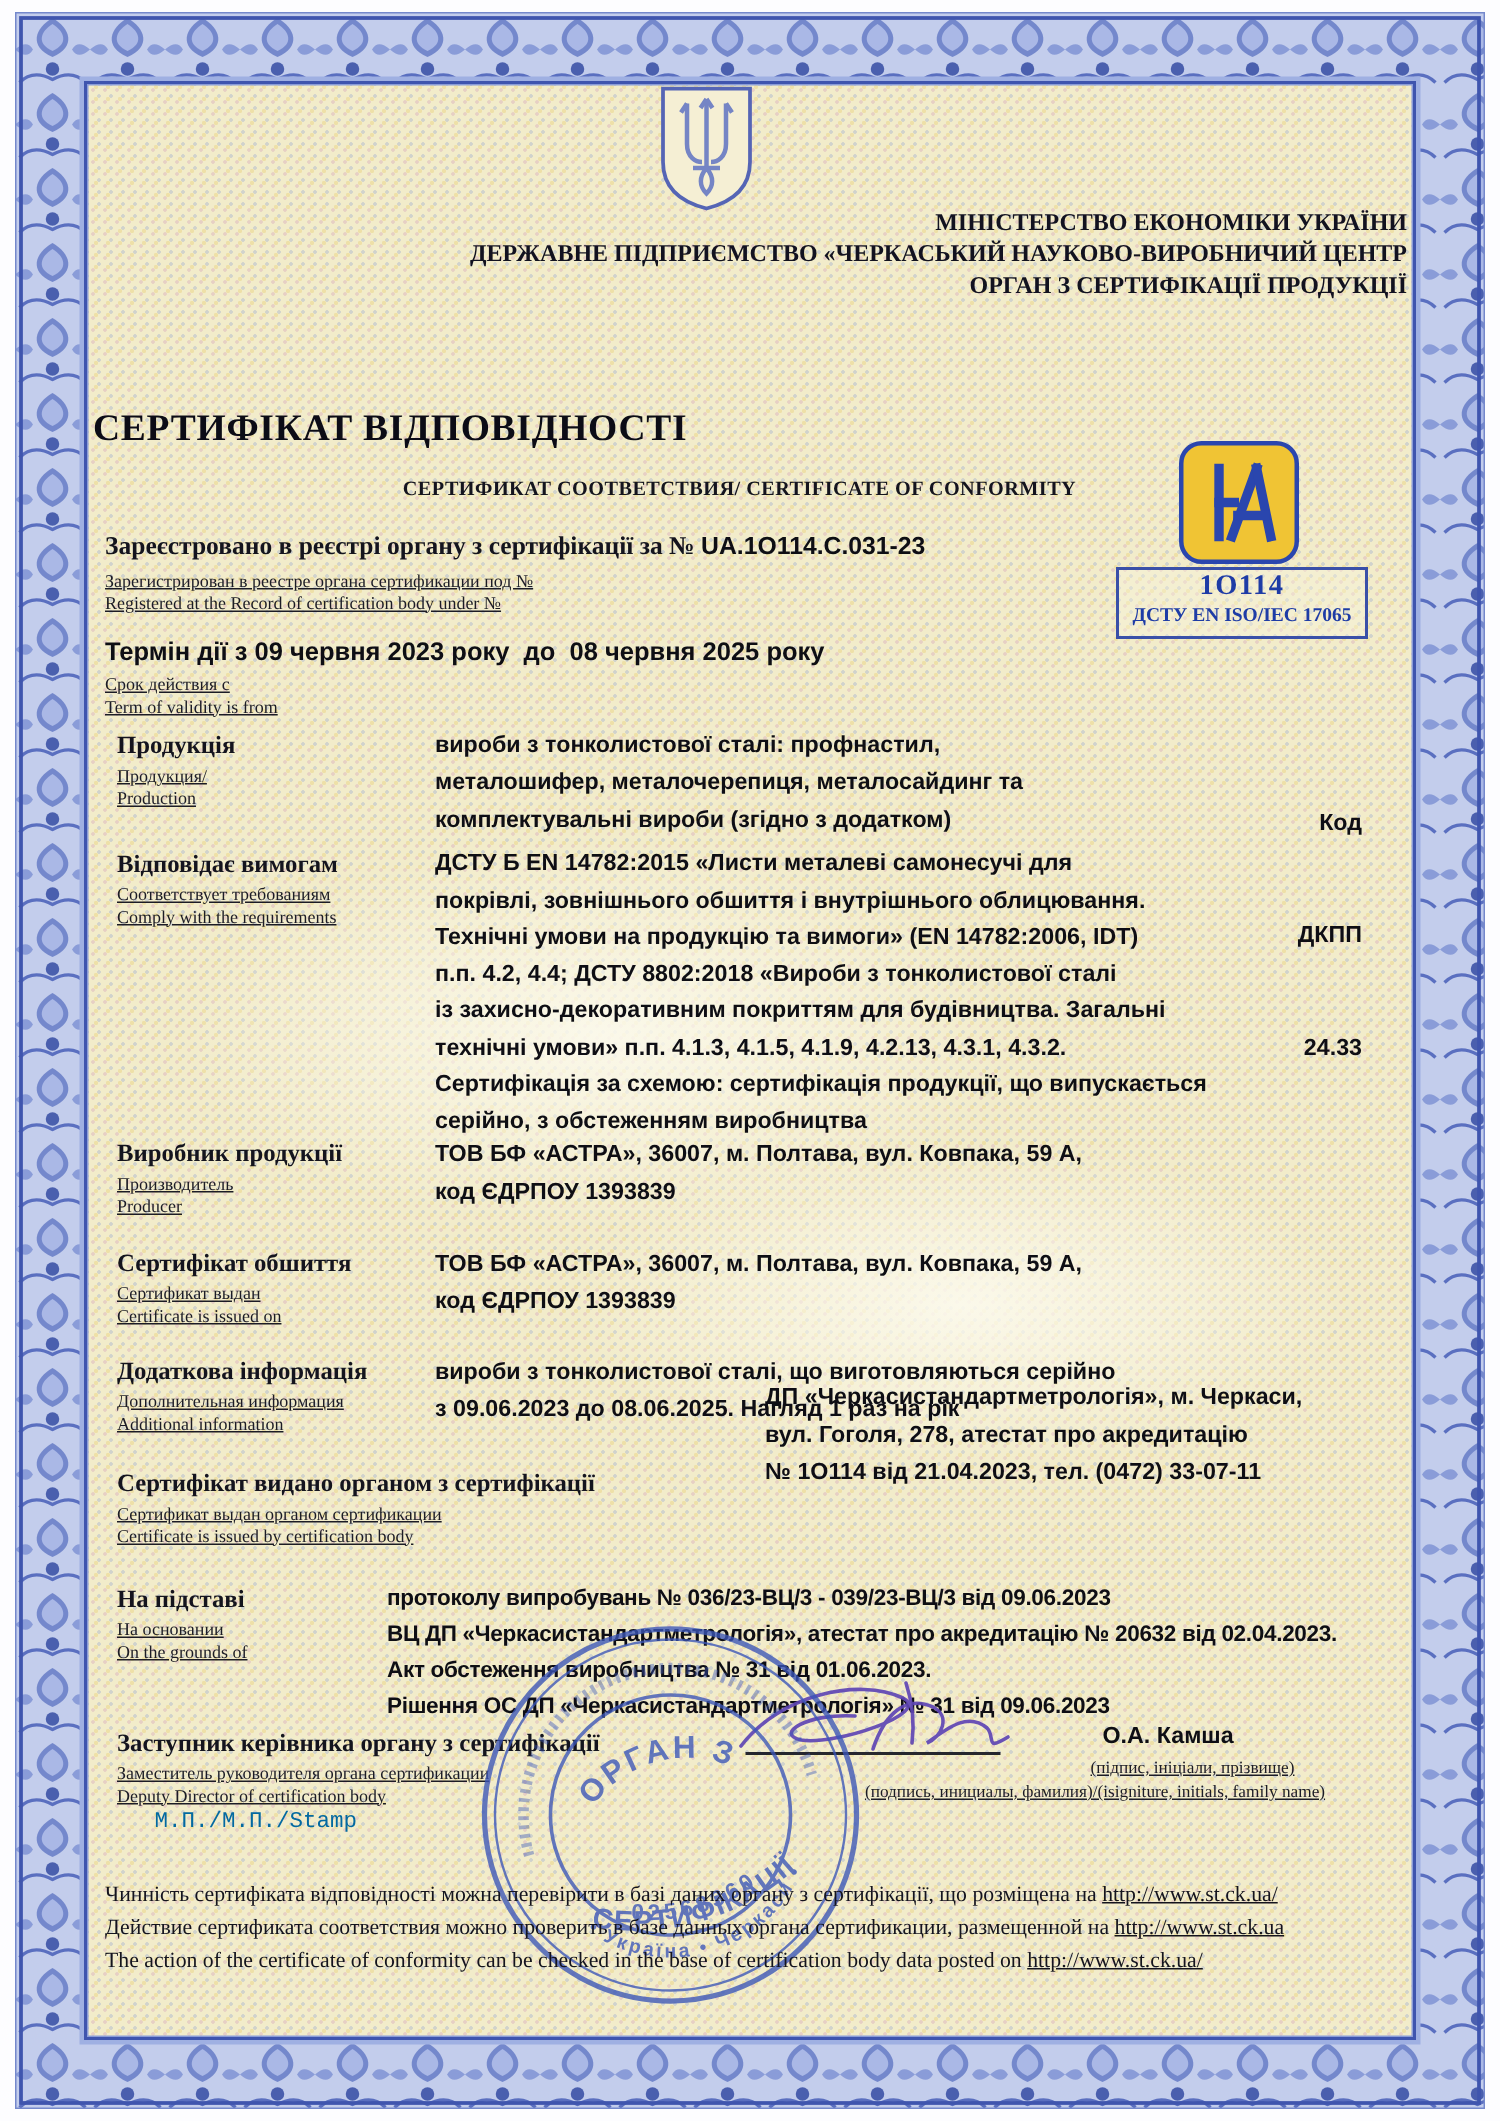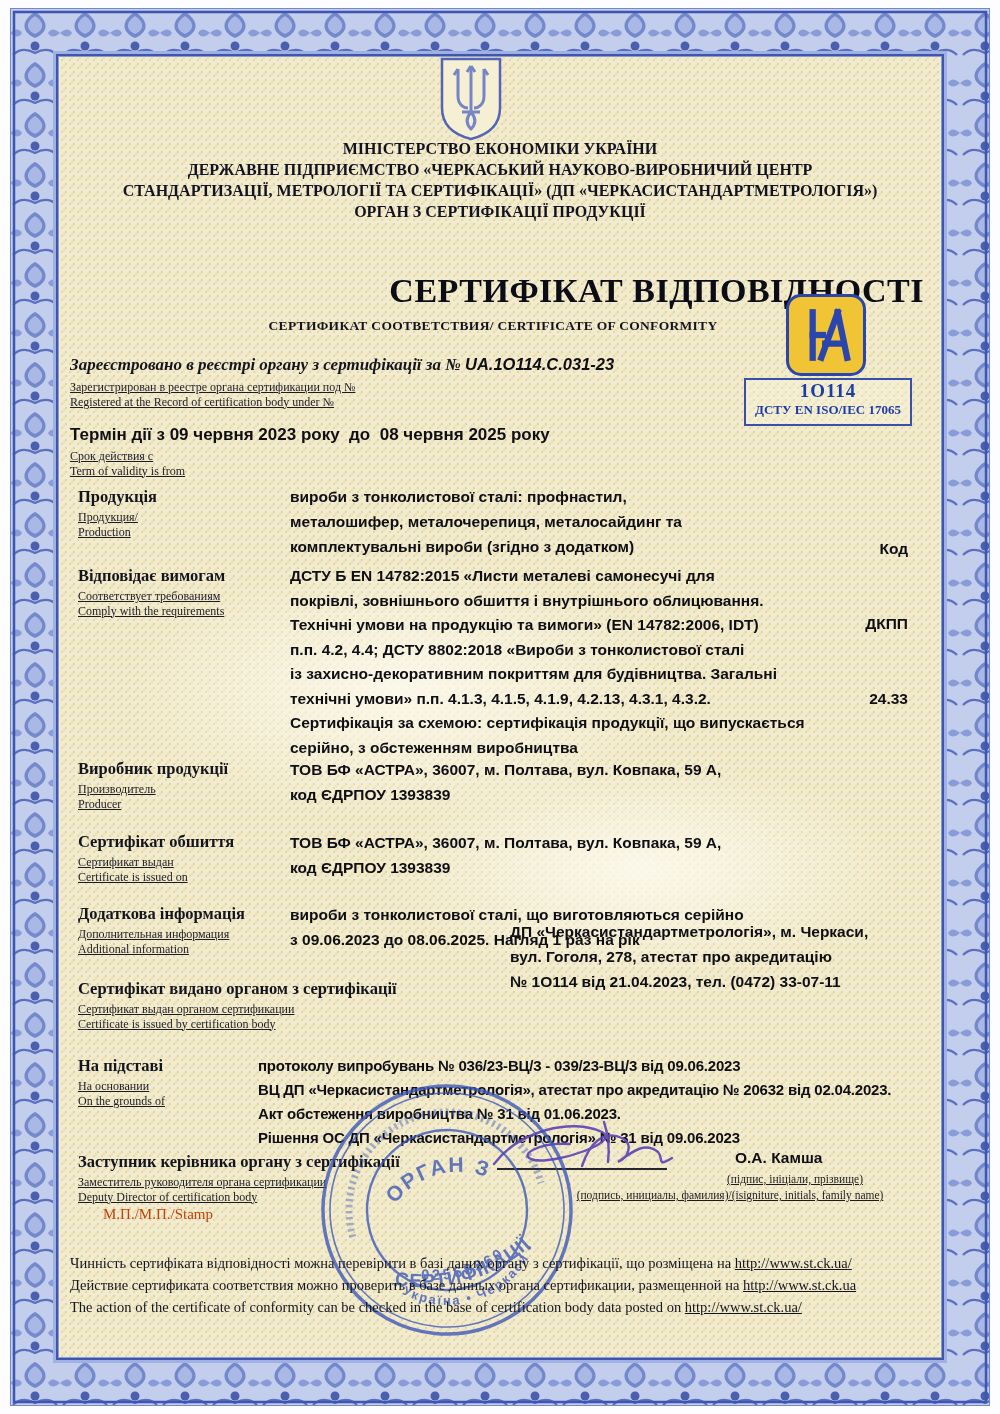--- a/index.html
+++ b/index.html
@@ -18,22 +18,22 @@
       radial-gradient(rgba(235,215,140,.55) 1.2px, transparent 1.7px),
       #f2ecca;
     background-size:8px 8px,8px 8px,8px 8px;
     background-position:0 0,4px 4px,2px 6px;}
   .watermark{position:absolute;border-radius:50%;background:radial-gradient(rgba(252,250,238,.9), rgba(252,250,238,0) 70%);pointer-events:none;}
 
   
   .lbl{font-family:"Liberation Serif",serif;font-weight:bold;font-size:16.5px;color:#14141e;}
   .sub{font-family:"Liberation Serif",serif;font-size:12px;color:#1c1c26;line-height:14.5px;text-decoration:underline;}
   .val{font-family:"Liberation Sans",sans-serif;font-weight:bold;font-size:15.5px;color:#0e0e14;line-height:25px;white-space:pre-wrap;}
-  .hdr{font-family:"Liberation Serif",serif;font-weight:bold;font-size:16px;color:#121220;line-height:21px;text-align:center;}
-  .title-main{font-family:"Liberation Serif",serif;font-weight:bold;font-size:34px;letter-spacing:.5px;color:#0c0c16;text-align:right;}
+  .hdr{font-family:"Liberation Serif",serif;font-weight:bold;font-size:16px;color:#121220;line-height:21px;text-align:right;}
+  .title-main{font-family:"Liberation Serif",serif;font-weight:bold;font-size:25px;letter-spacing:.5px;color:#0c0c16;text-align:left;}
   .title-sub{font-family:"Liberation Serif",serif;font-weight:bold;font-size:13.5px;color:#14141e;text-align:center;letter-spacing:.3px;}
   .footer-line{font-family:"Liberation Serif",serif;font-size:14.5px;color:#14141e;line-height:22px;}
   .footer-line a{color:#14141e;text-decoration:underline;}
 
   .naau-box{position:absolute;left:786px;top:294px;width:74px;height:76px;background:#f0c434;border:3px solid #2a46ae;border-radius:15px;display:flex;align-items:center;justify-content:center;}
   .accred-box{position:absolute;left:744px;top:378px;width:164px;height:44px;border:2px solid #3a50a8;color:#1e3ca6;text-align:center;font-family:"Liberation Serif",serif;font-weight:bold;background:rgba(250,246,224,.35);}
   .accred-code{font-size:19px;line-height:22px;letter-spacing:1px;}
   .accred-std{font-size:13px;line-height:15px;}
 </style>
 </head>
@@ -69,21 +69,20 @@
       <path d="M46,13 V40 C46,49 40,52 36,52"></path>
       <path d="M20,13 L16,19 M46,13 L50,19 M33,10 L29,16 M33,10 L37,16"></path>
       <path d="M24,56 H42"></path>
       <path d="M33,56 C28,62 28,68 33,73 C38,68 38,62 33,56 Z"></path>
     </g>
   </svg>
 
   <div class="abs hdr" style="left:62px;top:138px;width:876px;">
     <div>МІНІСТЕРСТВО ЕКОНОМІКИ УКРАЇНИ</div>
     <div>ДЕРЖАВНЕ ПІДПРИЄМСТВО «ЧЕРКАСЬКИЙ НАУКОВО-ВИРОБНИЧИЙ ЦЕНТР</div>
-    <div>СТАНДАРТИЗАЦІЇ, МЕТРОЛОГІЇ ТА СЕРТИФІКАЦІЇ» (ДП «ЧЕРКАСИСТАНДАРТМЕТРОЛОГІЯ»)</div>
     <div>ОРГАН З СЕРТИФІКАЦІЇ ПРОДУКЦІЇ</div>
   </div>
 
   <div class="abs title-main" style="left:62px;top:272px;width:862px;">СЕРТИФІКАТ ВІДПОВІДНОСТІ</div>
   <div class="abs title-sub" style="left:62px;top:318px;width:862px;">СЕРТИФИКАТ СООТВЕТСТВИЯ/ CERTIFICATE OF CONFORMITY</div>
 
   <div class="naau-box">
     <svg width="58" height="58" viewBox="0 0 74 74">
       <g fill="none" stroke="#2a46ae" stroke-width="8" stroke-linecap="square">
         <path d="M20,8 V66"></path>
@@ -93,21 +92,21 @@
         <path d="M36,48 H59"></path>
       </g>
     </svg>
   </div>
   <div class="accred-box">
     <div class="accred-code">1О114</div>
     <div class="accred-std">ДСТУ EN ISO/ІЕС 17065</div>
   </div>
 
   <div class="abs" style="left:70px;top:352px;width:700px;">
-    <div style="font-size:17px;font-style:italic;">
+    <div style="font-size:17px;">
       <span class="lbl" style="font-size:17px;">Зареєстровано в реєстрі органу з сертифікації за № </span><span class="val" style="font-size:16.5px;">UA.1О114.С.031-23</span>
     </div>
     <div class="sub" style="margin-top:3px;">Зарегистрирован в реестре органа сертификации под №</div>
     <div class="sub">Registered at the Record of certification body under №</div>
   </div>
 
   <div class="abs" style="left:70px;top:424px;width:720px;">
     <div class="val" style="font-size:17px;line-height:21px;">Термін дії з 09 червня 2023 року  до  08 червня 2025 року</div>
     <div class="sub" style="margin-top:4px;">Срок действия с</div>
     <div class="sub">Term of validity is from</div>
@@ -182,21 +181,21 @@
   <div class="abs val" style="left:258px;top:1054px;width:690px;font-size:15px;line-height:24px;letter-spacing:-0.2px;">протоколу випробувань № 036/23-ВЦ/3 - 039/23-ВЦ/3 від 09.06.2023
 ВЦ ДП «Черкасистандартметрологія», атестат про акредитацію № 20632 від 02.04.2023.
 Акт обстеження виробництва № 31 від 01.06.2023.
 Рішення ОС ДП «Черкасистандартметрологія» № 31 від 09.06.2023</div>
 
   <div class="abs" style="left:78px;top:1152px;width:400px;">
     <div class="lbl">Заступник керівника органу з сертифікації</div>
     <div class="sub" style="margin-top:3px;">Заместитель руководителя органа сертификации</div>
     <div class="sub">Deputy Director of certification body</div>
   </div>
-  <div class="abs" style="left:103px;top:1206px;font-size:15px;font-family:Liberation Serif, serif;color:#c2410c;">М.П./М.П./Stamp</div>
+  <div class="abs" style="left:103px;top:1206px;font-size:15px;font-family:Liberation Mono, monospace;color:#0369a1;">М.П./М.П./Stamp</div>
 
   <div class="abs" style="left:497px;top:1168px;width:170px;height:1.5px;background:#26262e;"></div>
   <svg class="abs" style="left:486px;top:1112px;" width="200" height="66" viewBox="0 0 200 66">
     <g fill="none" stroke="#5f46b5" stroke-width="2.4" stroke-linecap="round" opacity="0.92">
       <path d="M8,52 C34,18 86,6 116,20 C136,30 70,52 48,48 C30,44 52,30 84,32"></path>
       <path d="M96,54 C104,30 118,18 136,26 C148,32 142,46 132,50 C148,38 160,30 172,40 C178,46 170,56 186,46"></path>
       <path d="M118,10 C122,22 124,34 122,50"></path>
     </g>
   </svg>
   <div class="abs val" style="left:735px;top:1148px;width:200px;line-height:20px;">О.А. Камша</div>

